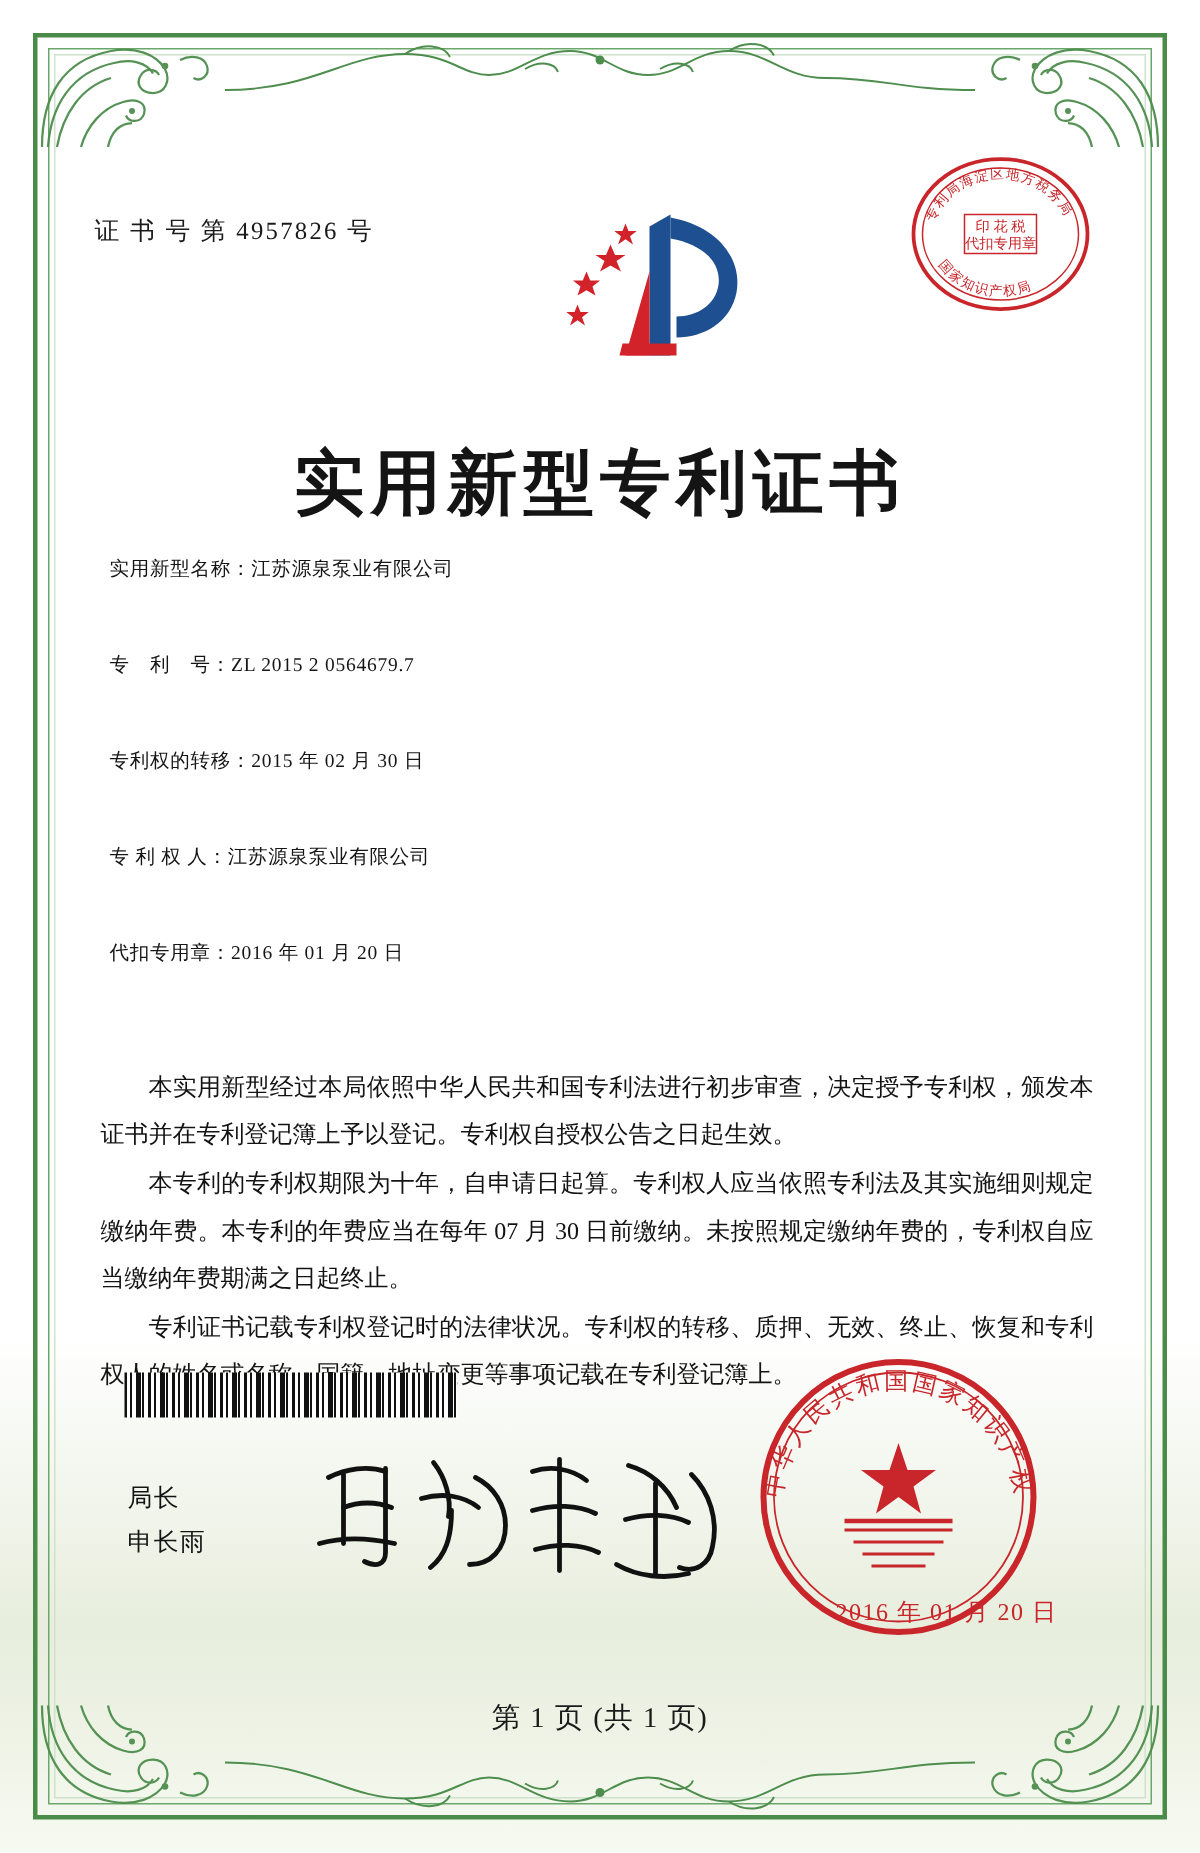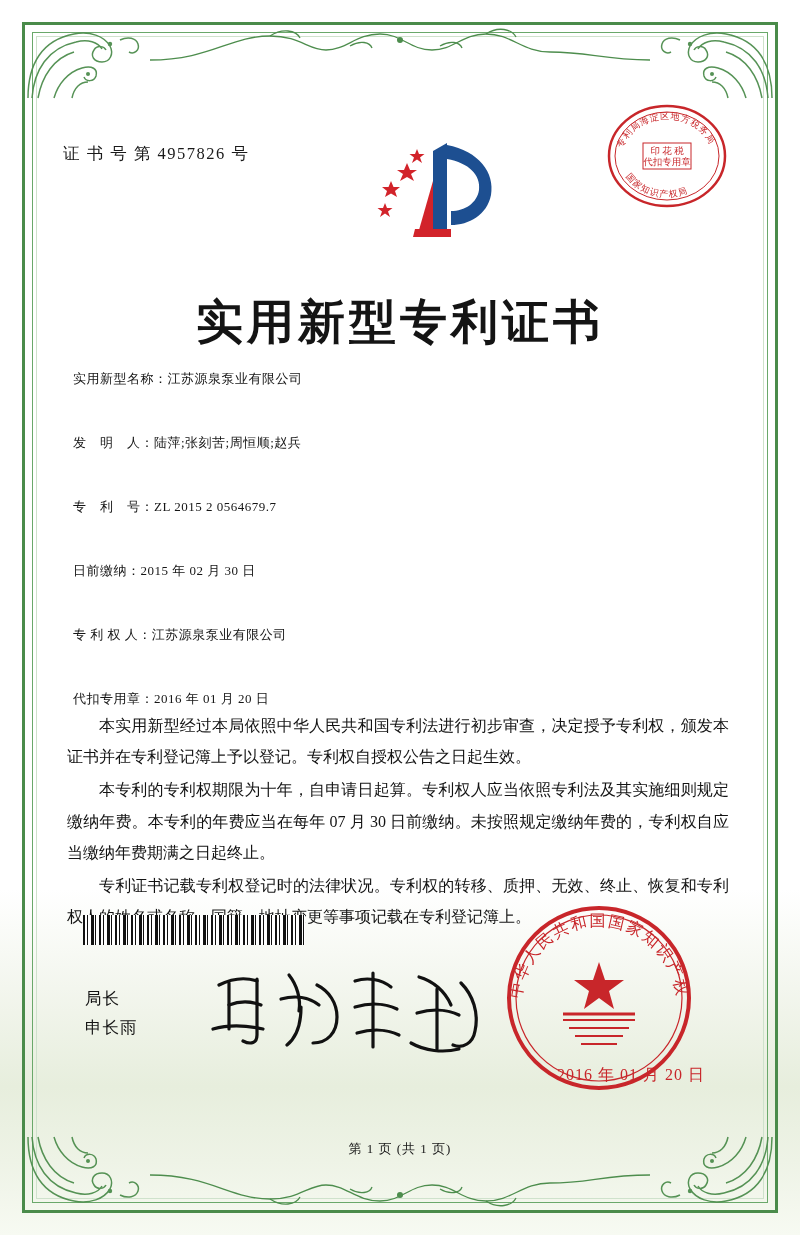--- a/index.html
+++ b/index.html
@@ -196,21 +196,21 @@
     color: #c8262a;
     letter-spacing: 1px;
     white-space: nowrap;
   }
 
   .page-foot {
     position: absolute;
     left: 0; right: 0;
     bottom: 22px;
     text-align: center;
-    font-size: 13px;
+    font-size: 19px;
     color: #1a1a1a;
     letter-spacing: 1px;
   }
 </style>
 </head>
 <body>
 
 <div class="page">
 
   <div class="border-outer"></div>
@@ -329,29 +329,25 @@
     </div>
 
     <div class="title">实用新型专利证书</div>
 
     <div class="fields">
       <div class="field">
         <span class="field-label">实用新型名称：</span>
         <span class="field-value">江苏源泉泵业有限公司</span>
       </div>
       <div class="field">
-        <span class="field-label">发　明　人：</span>
-        <span class="field-value">陆萍;张刻苦;周恒顺;赵兵</span>
-      </div>
-      <div class="field">
         <span class="field-label">专　利　号：</span>
         <span class="field-value">ZL 2015 2 0564679.7</span>
       </div>
       <div class="field">
-        <span class="field-label">日前缴纳：</span>
+        <span class="field-label">专利权的转移：</span>
         <span class="field-value">2015 年 02 月 30 日</span>
       </div>
       <div class="field">
         <span class="field-label">专 利 权 人：</span>
         <span class="field-value">江苏源泉泵业有限公司</span>
       </div>
       <div class="field">
         <span class="field-label">代扣专用章：</span>
         <span class="field-value">2016 年 01 月 20 日</span>
       </div>

